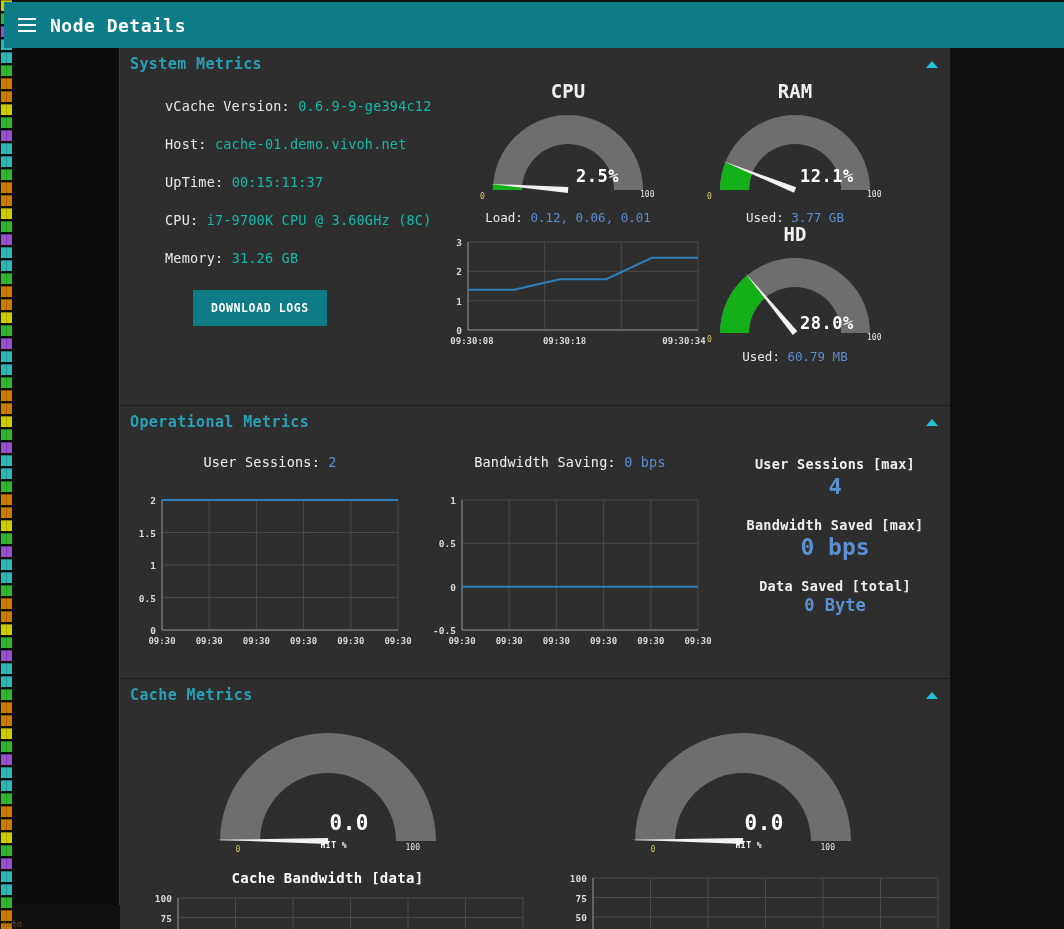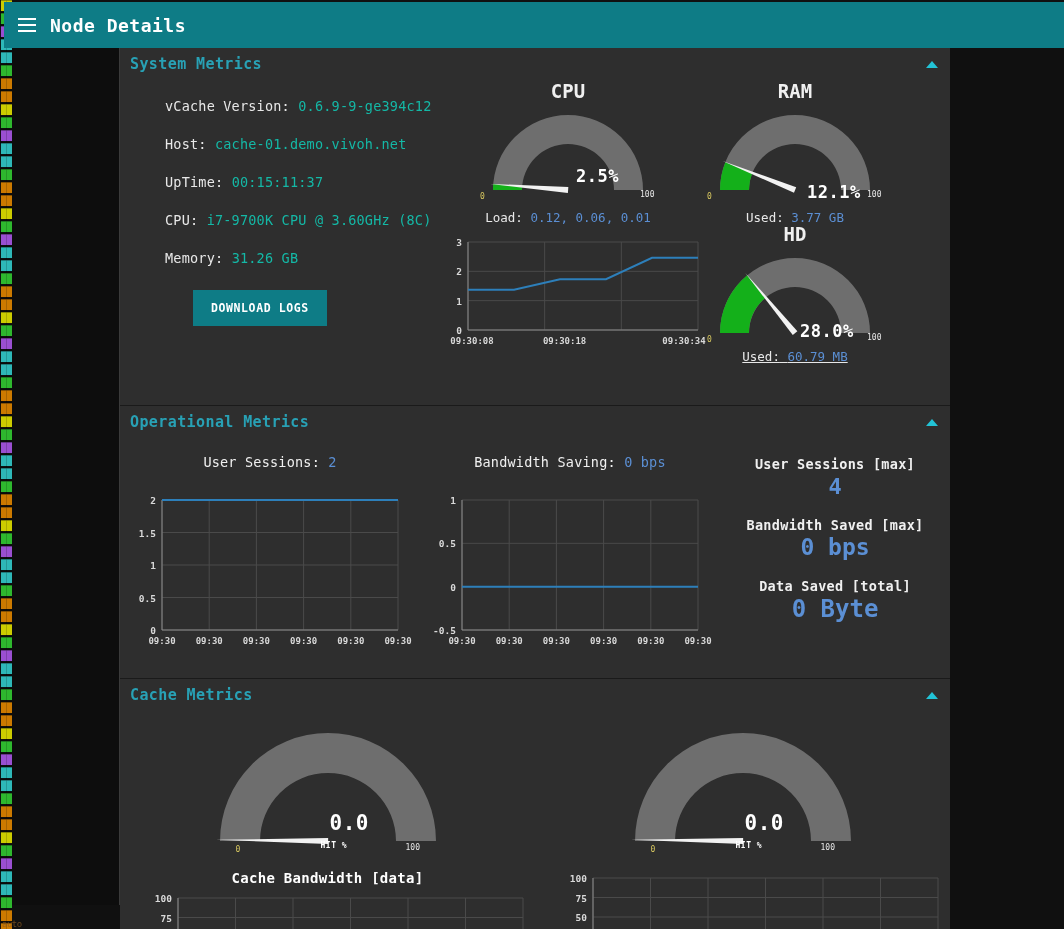--- a/index.html
+++ b/index.html
@@ -94,21 +94,21 @@
   .plot-title span { color: #5b8fd4; }
 
   
   .ops-body { display: flex; height: 240px; position: relative; }
   .ops-chart { width: 300px; padding-top: 16px; }
   .ops-stats { flex: 1; padding-top: 18px; text-align: center; }
   .stat-label { font-size: 13.5px; color: #f0f0f0; font-weight: bold; letter-spacing: .3px; }
   .stat-value { color: #5b8fd4; font-weight: bold; }
   .stat-v1 { font-size: 22px; margin-top: 2px; }
   .stat-v2 { font-size: 23px; margin-top: 1px; }
-  .stat-v3 { font-size: 24px; margin-top: 1px; }
+  .stat-v3 { font-size: 17px; margin-top: 1px; }
   .stat-block { margin-bottom: 18px; }
 
   
   .cache-body { display: flex; height: 290px; }
   .cache-col { flex: 1; position: relative; }
   .cache-gauge-holder { position: relative; height: 155px; }
   .cache-eff-title { font-size: 14px; color: #ffffff; text-align: center; font-weight: bold; letter-spacing: .3px; margin-top: 4px; }
 
   .axis-txt { font-size: 9.5px; fill: #d9d9d9; font-family: "DejaVu Sans Mono","Liberation Mono",monospace; font-weight: bold; }
   .axis-txt-sm { font-size: 9px; fill: #d9d9d9; font-family: "DejaVu Sans Mono","Liberation Mono",monospace; font-weight: bold; }
@@ -261,43 +261,43 @@
           </div>
 
           <div class="gauge-wrap" style="left:245px; top:0px; width:200px;">
             <div class="gauge-title">RAM</div>
             <div class="gauge" style="height:92px;">
               <svg width="200" height="92" viewBox="0 0 200 92" id="g-ram">
                   <path d="M 25 85.99999999999999 A 75 75 0 0 1 175 86 L 146 86 A 46 46 0 0 0 54 86 Z" fill="#6e6e6e"></path>
                   <path d="M 25 85.99999999999999 A 75 75 0 0 1 30.353844839423715 58.171721732221144 L 57.28369150151321 68.93198932909564 A 46 46 0 0 0 54 86 Z" fill="#14b01a"></path>
                   <path d="M 98.98477158919262 88.82299686041085 L 27.56799863300067 57.05859060150999 L 101.20967767179685 83.25469857204057 Z" fill="#f2f2f2"></path>
                 </svg>
-              <div class="gauge-value" style="left:105px; top:78px;margin-left:7px;">12.1%</div>
+              <div class="gauge-value" style="left:105px; top:62px;">12.1%</div>
               <div class="gauge-tick" style="left:12px; top:88px;">0</div>
               <div class="gauge-tick" style="left:172px; top:86px; color:#e8e8e8;">100</div>
             </div>
             <div class="gauge-sub" style="margin-top:14px;">
               <span style="color:#e8e8e8">Used:</span>
               <span>3.77 GB</span>
             </div>
           </div>
 
           <div class="gauge-wrap" style="left:245px; top:143px; width:200px;">
             <div class="gauge-title">HD</div>
             <div class="gauge" style="height:92px;">
               <svg width="200" height="92" viewBox="0 0 200 92" id="g-hd">
                   <path d="M 25 85.99999999999999 A 75 75 0 0 1 175 86 L 146 86 A 46 46 0 0 0 54 86 Z" fill="#6e6e6e"></path>
                   <path d="M 25 85.99999999999999 A 75 75 0 0 1 52.19320076884829 28.211506791815786 L 70.6784964715603 50.55639083231368 A 46 46 0 0 0 54 86 Z" fill="#14b01a"></path>
                   <path d="M 97.7566057285044 87.99177863795673 L 50.28092879960223 25.89996706348842 L 102.37686893006557 84.16956450829619 Z" fill="#f2f2f2"></path>
                 </svg>
-              <div class="gauge-value" style="left:105px; top:74px;">28.0%</div>
+              <div class="gauge-value" style="left:105px; top:66px;">28.0%</div>
               <div class="gauge-tick" style="left:12px; top:88px;">0</div>
               <div class="gauge-tick" style="left:172px; top:86px; color:#e8e8e8;">100</div>
             </div>
-            <div class="gauge-sub" style="margin-top:10px;text-decoration:underline;">
+            <div class="gauge-sub" style="margin-top:10px;">
               <span style="color:#e8e8e8">Used:</span>
               <span>60.79 MB</span>
             </div>
           </div>
 
           <div class="plot" style="position:absolute; left:-10px; top:152px;">
             <svg width="270" height="120" id="c-load">
                 <line class="grid-l" x1="28" y1="98" x2="258" y2="98"></line>
                 <line class="grid-l" x1="28" y1="68.66666666666667" x2="258" y2="68.66666666666667"></line>
                 <line class="grid-l" x1="28" y1="39.333333333333336" x2="258" y2="39.333333333333336"></line>

